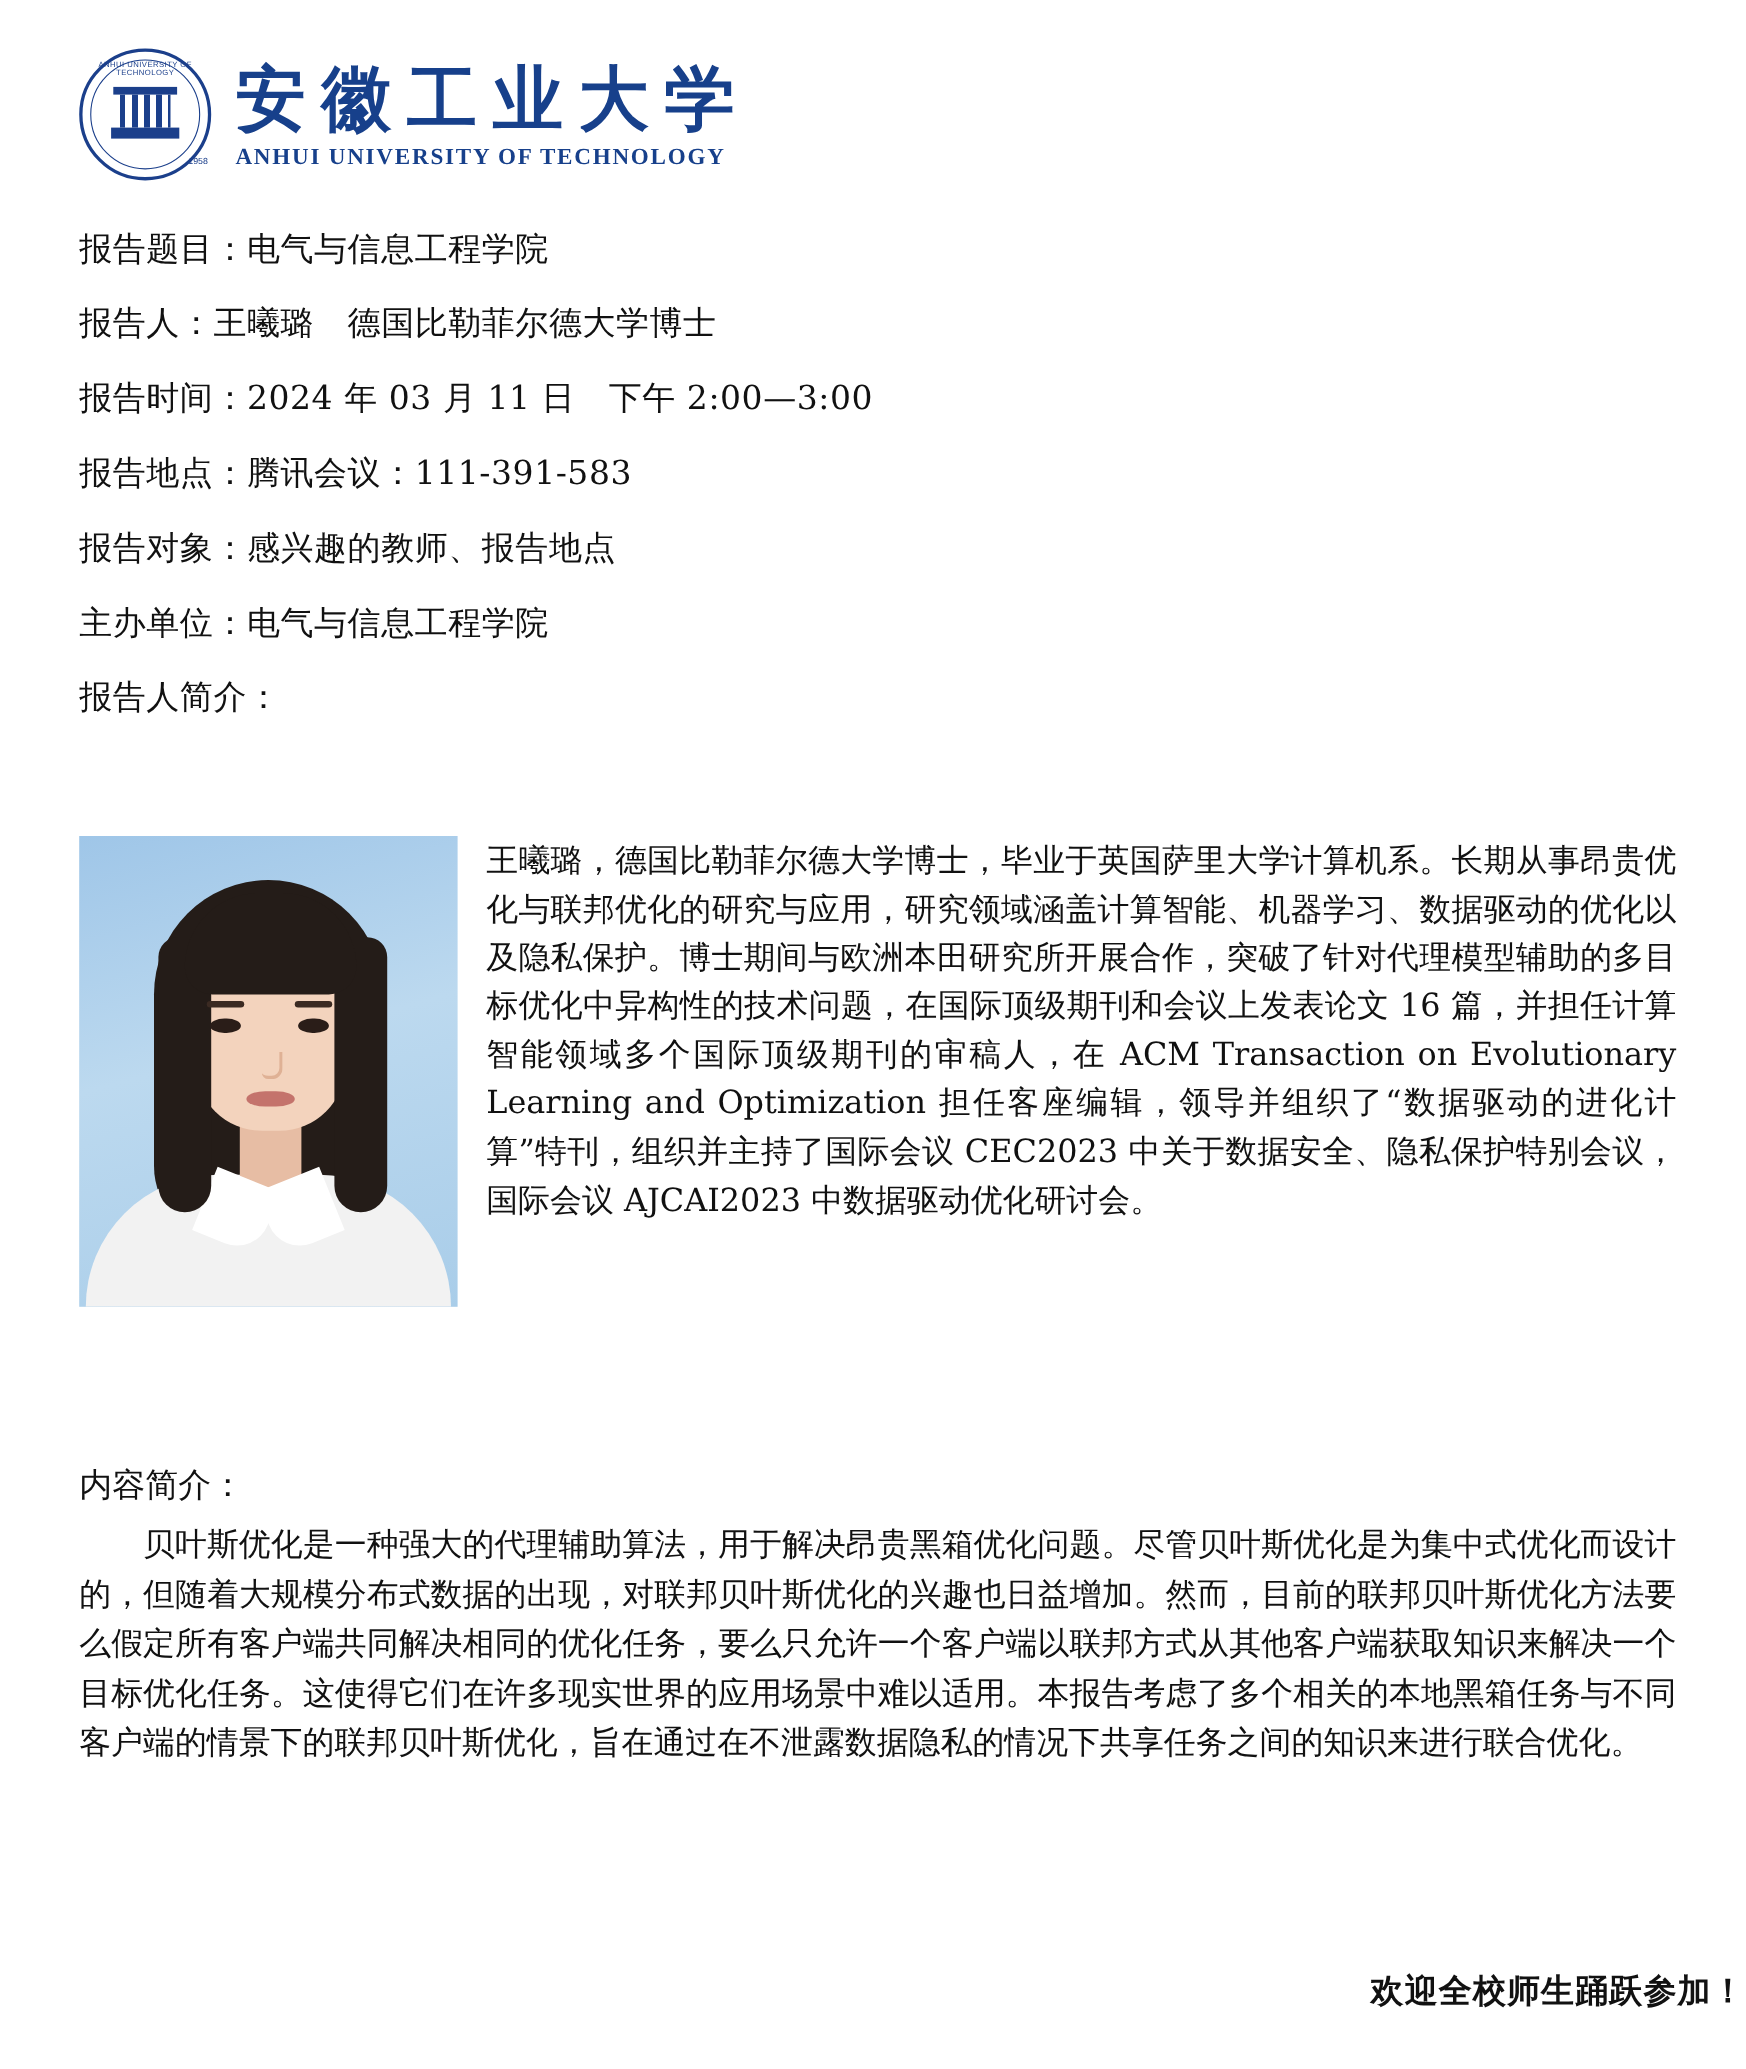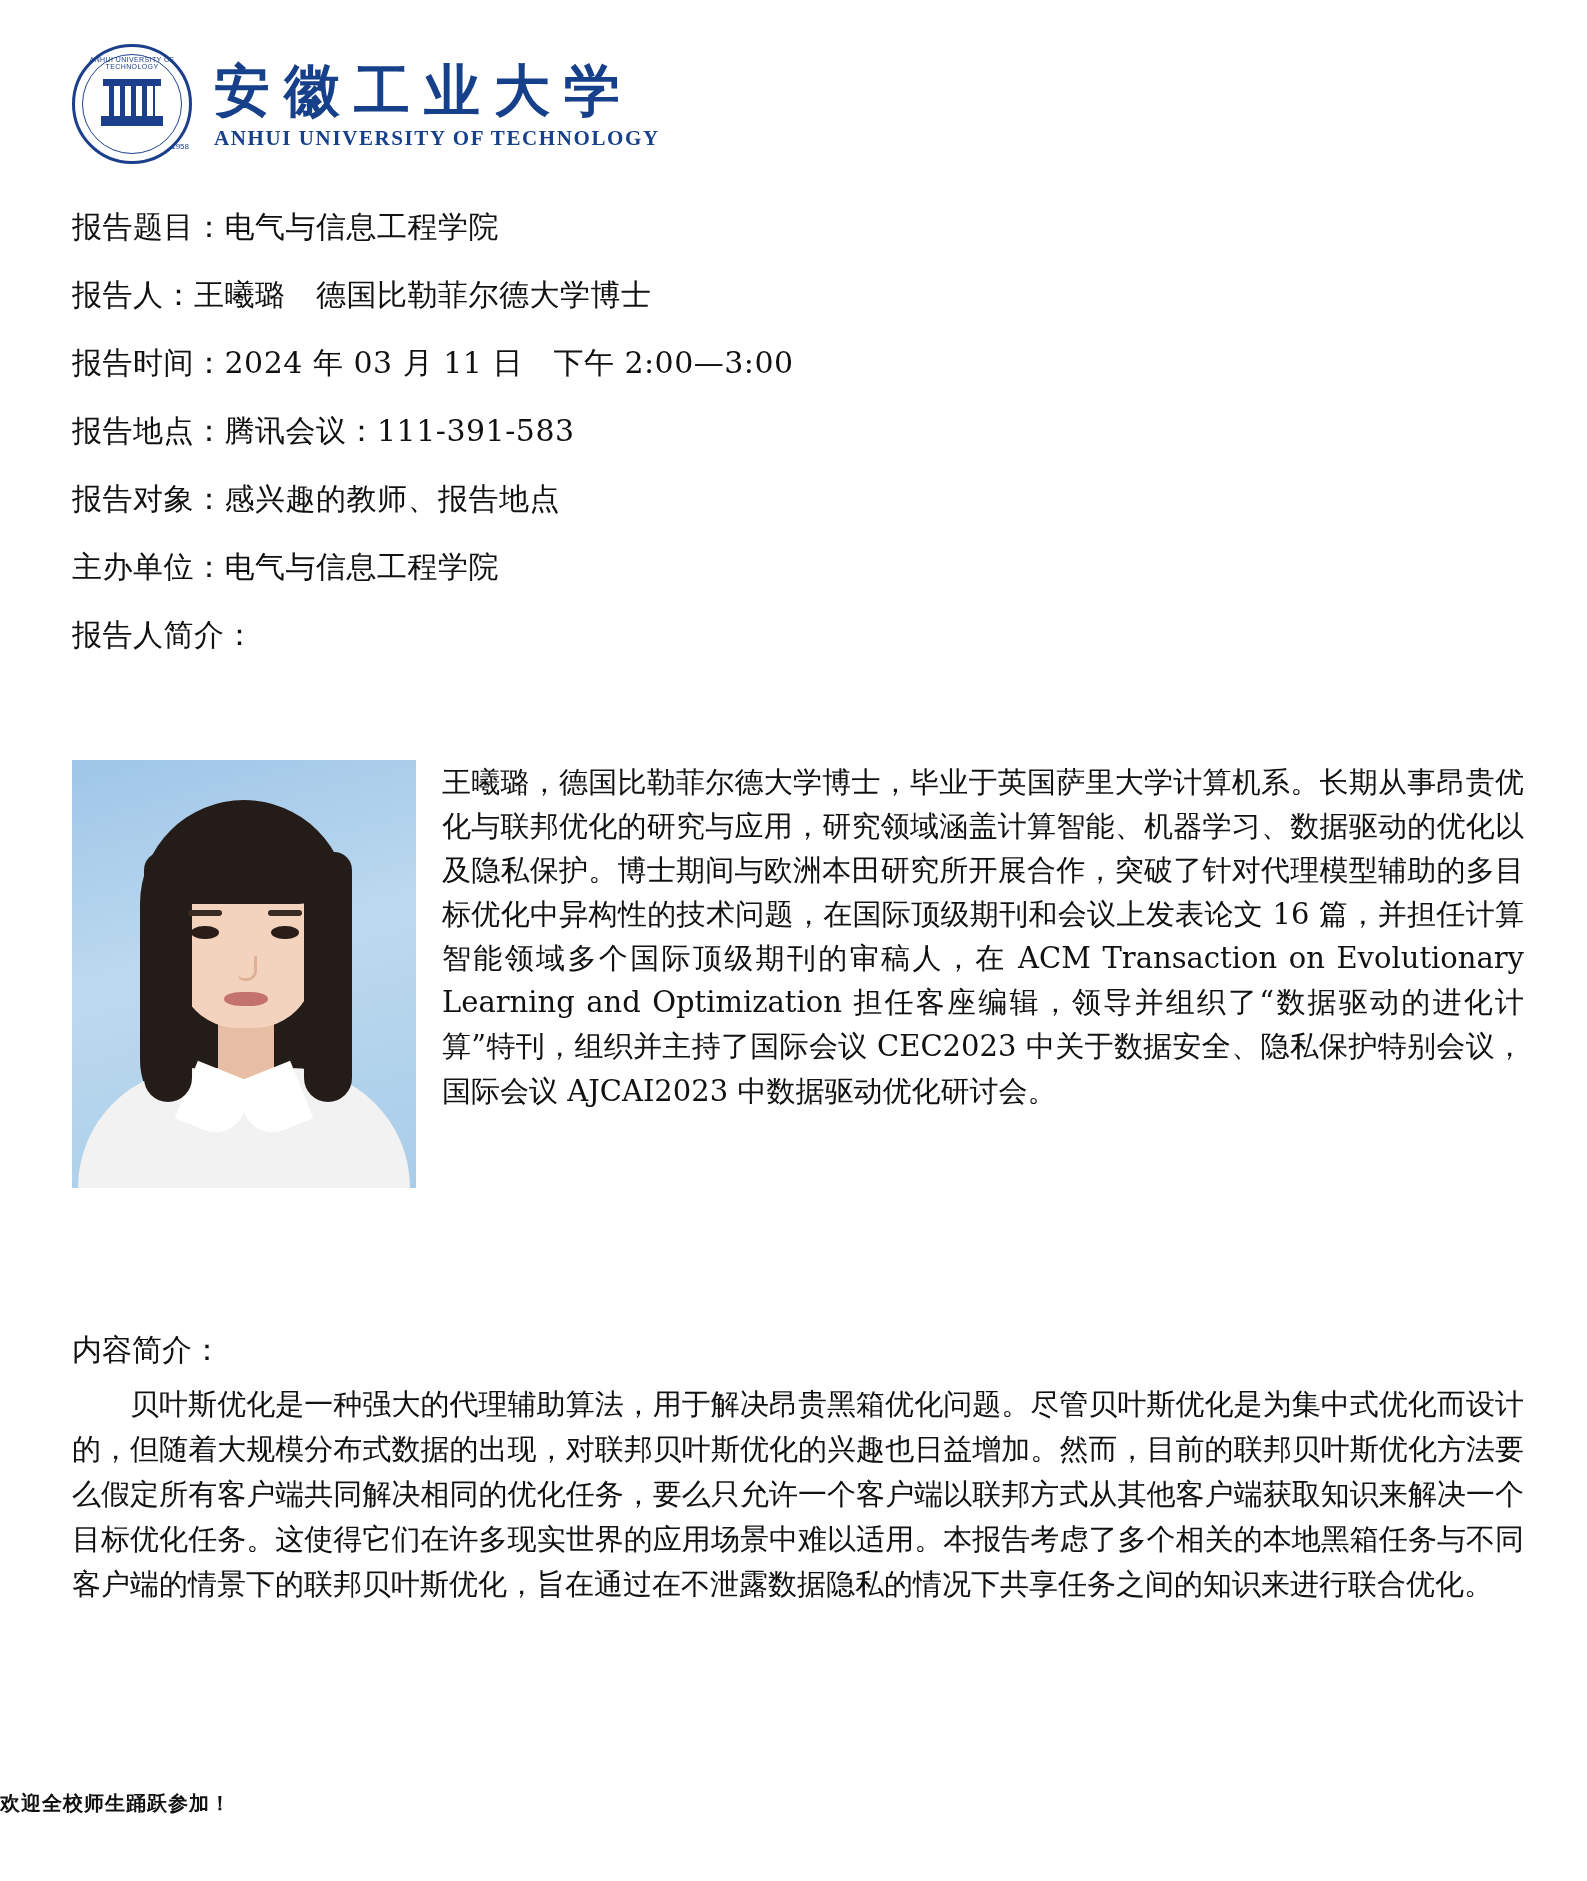--- a/index.html
+++ b/index.html
@@ -103,21 +103,21 @@
   }
   .uni-names {
     display: flex;
     flex-direction: column;
     justify-content: center;
     margin-top: 4px;
   }
   .uni-cn {
     font-family: "DejaVu Serif", serif;
     font-weight: bold;
-    font-size: 56px;
+    font-size: 64px;
     letter-spacing: 14px;
     color: #17408b;
     line-height: 1.05;
   }
   .uni-en {
     font-family: "Liberation Serif", serif;
     font-weight: bold;
     font-size: 21px;
     letter-spacing: 1.6px;
     color: #17408b;
@@ -281,22 +281,22 @@
     text-align: justify;
     text-justify: inter-ideograph;
     text-indent: 58px;
     font-family: Liberation Mono, monospace;
   }
   .footer-note {
     position: absolute;
     left: 0;
     right: 0;
     top: 1790px;
-    text-align: left;
-    font-size: 20px;
+    text-align: right;
+    font-size: 30px;
     font-weight: bold;
     font-family: "DejaVu Serif", serif;
     letter-spacing: 1px;
   }
 </style>
 </head>
 <body>
 
 <div class="page">
 

